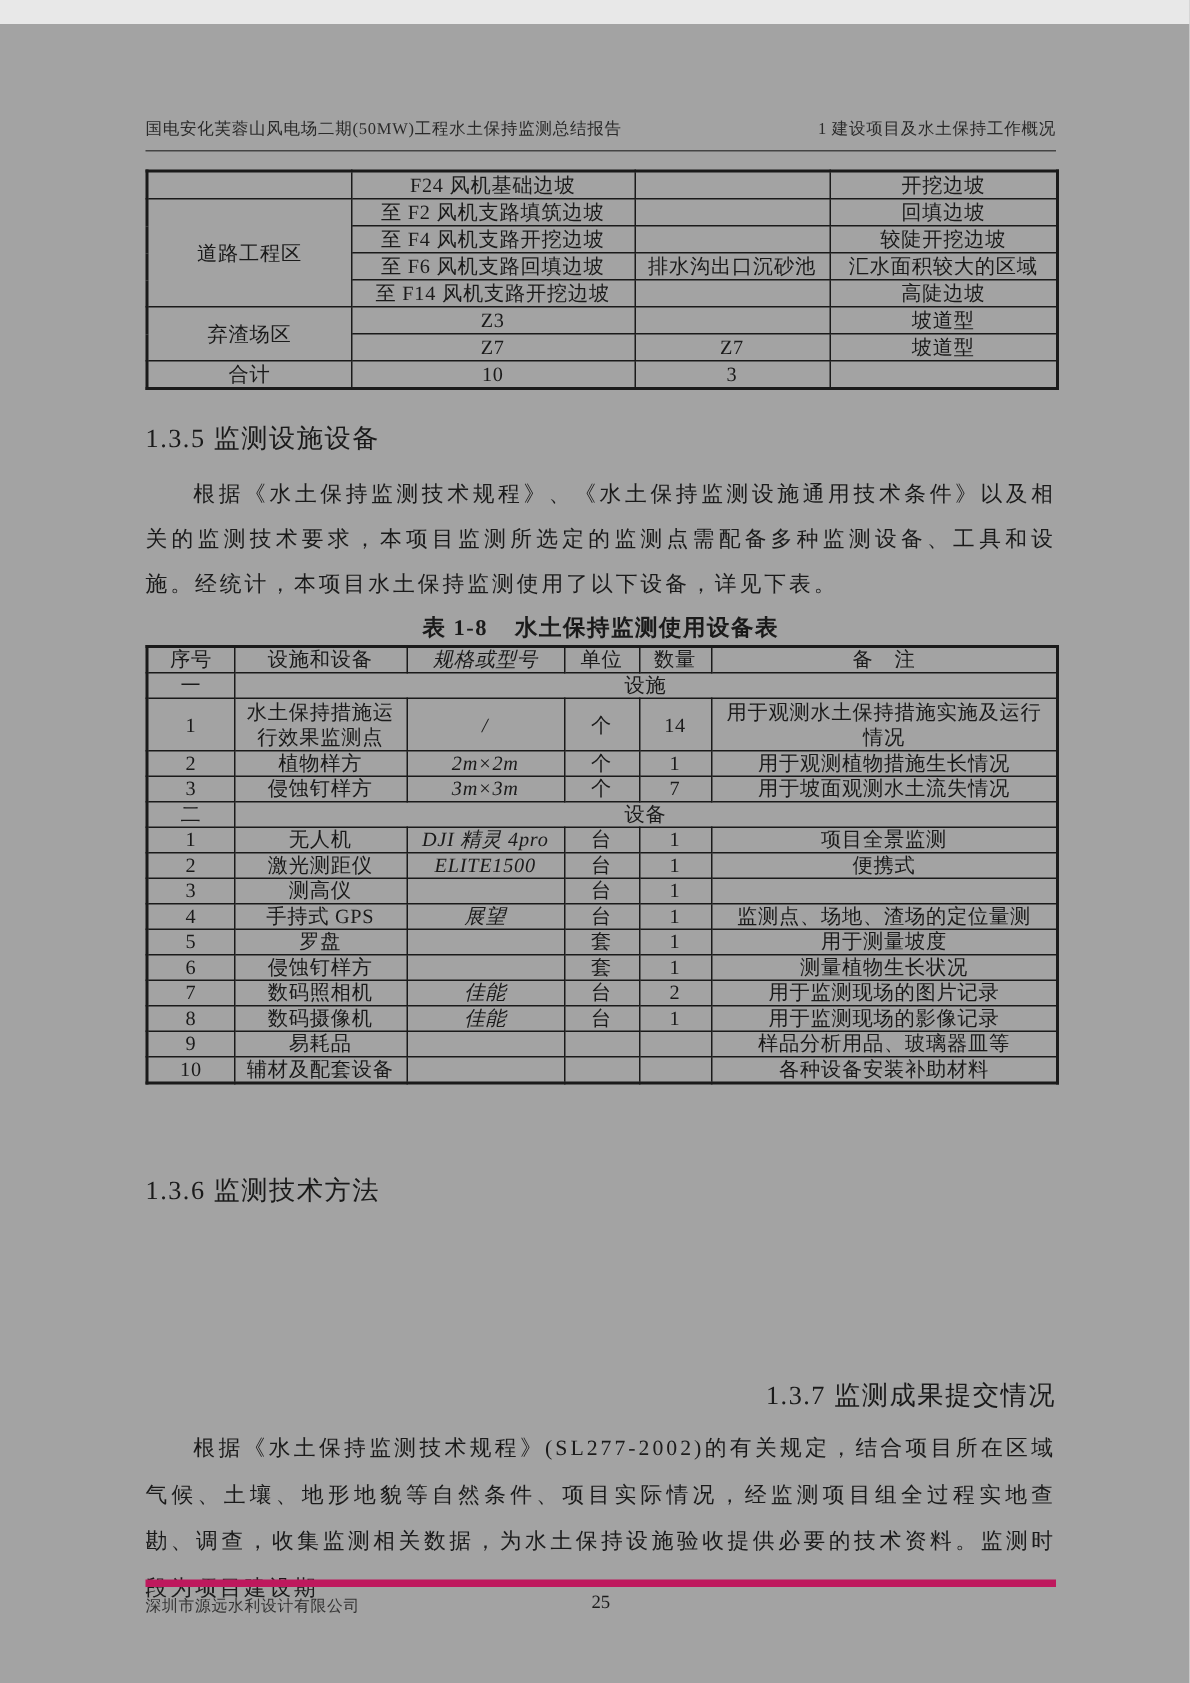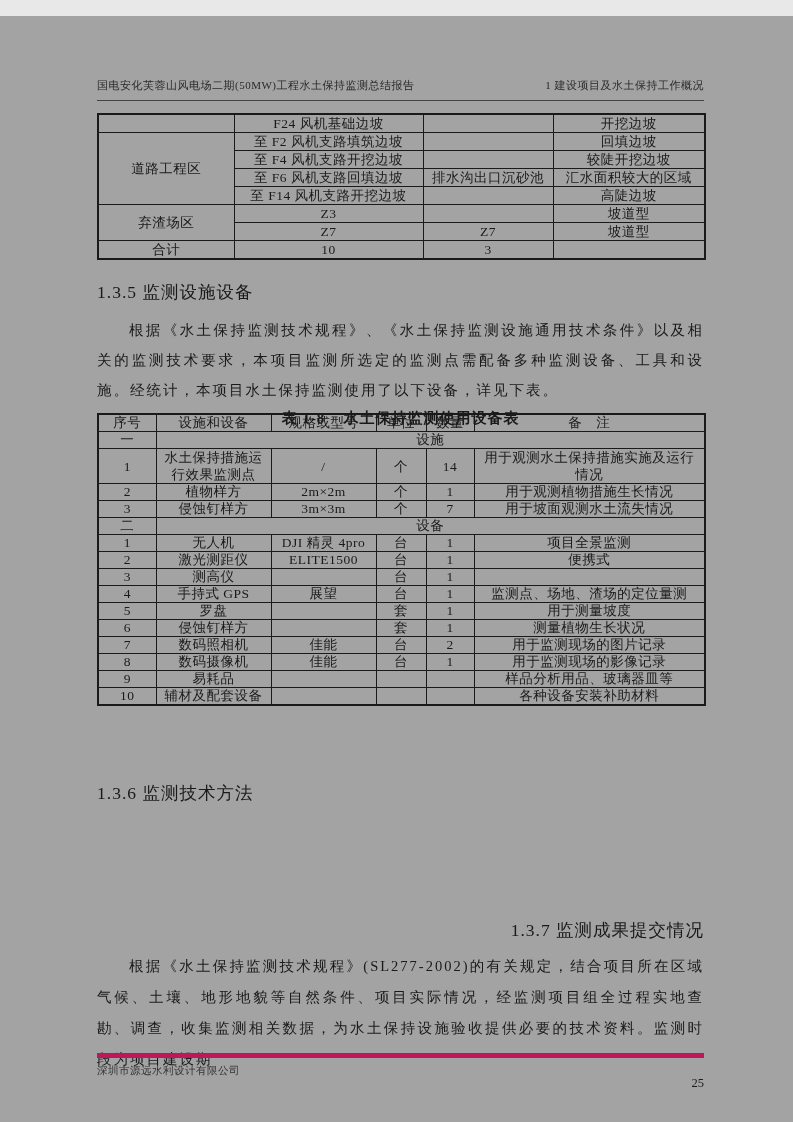--- a/index.html
+++ b/index.html
@@ -25,47 +25,47 @@
   table { border-width:2px;padding-left:44px; }
   td, th { text-align:center; vertical-align:middle; padding:0 3px;
            font-size:13.5px; font-weight:normal; letter-spacing:0.5px;
            overflow:hidden; }
 
   .t1 { top:97px; }
   .t1 td { height:18px; line-height:17px; }
   .t1 .c1 { width:136px; } .t1 .c2 { width:189px; }
   .t1 .c3 { width:130px; } .t1 .c4 { width:152px; }
 
-  .t2 { top:397px; }
+  .t2 { top:414px; }
   .t2 td, .t2 th { height:17px; line-height:16px; }
   .t2 tr.tall td { height:34px; line-height:17px; }
   .t2 .c1 { width:58px; }  .t2 .c2 { width:115px; }
-  .t2 .c3 { width:105px; } .t2 .c4 { width:50px; }
+  .t2 .c3 { width:105px;font-style:italic; } .t2 .c4 { width:50px; }
   .t2 .c5 { width:48px; }  .t2 .c6 { width:231px; }
 
   .heading { font-size:17.5px; font-weight:normal; letter-spacing:1px; }
   .h-135 { top:264px; } .h-136 { top:765px; } .h-137 { top:902px;text-align:right; }
 
   .para {
     font-size:14.5px; text-align:justify; text-indent:2.2em;
     letter-spacing:2px; color:#1a1a1a;
   }
   .p-135 { top:299px; line-height:30px; }
   .p-136 { top:799px; line-height:29px; }
   .p-137 { top:935px; line-height:31px; }
 
   .tbl-caption { top:393px; text-align:center; font-weight:bold;
                  font-size:15px; letter-spacing:1px; }
   .tbl-caption .cap-label { margin-right:18px; }
 
   .page-footer { top:1037px; border-top:5px solid #be185d; height:28px; }
   .footer-company { position:absolute; left:0; top:6px; font-size:10.5px;
                     letter-spacing:0.5px; color:#333; }
-  .footer-page { position:absolute; left:0; right:0; top:18px;
-                 text-align:right; font-size:12.5px; }
+  .footer-page { position:absolute; left:0; right:0; top:3px;
+                 text-align:center; font-size:12.5px; }
 </style>
 </head>
 <body>
 
 <div class="page">
 
   <div class="abs page-header">
     <span>国电安化芙蓉山风电场二期(50MW)工程水土保持监测总结报告</span>
     <span>1 建设项目及水土保持工作概况</span>
   </div>

